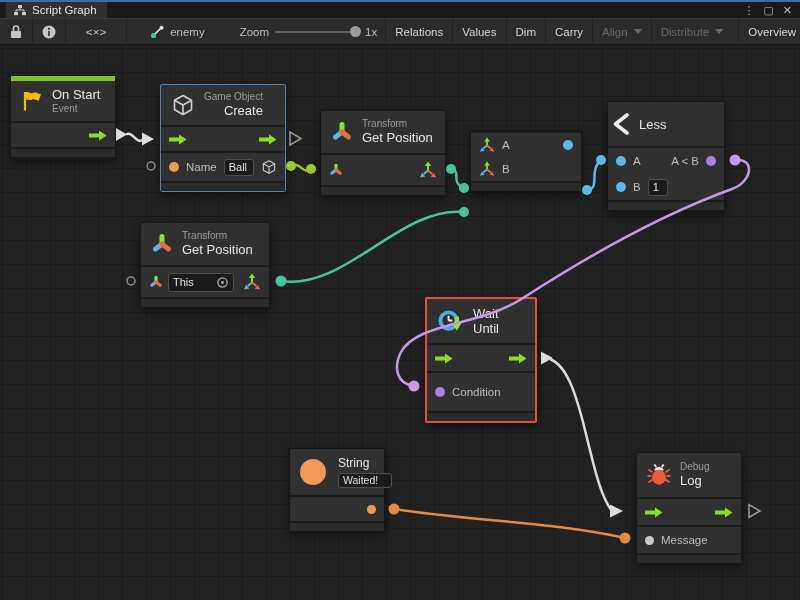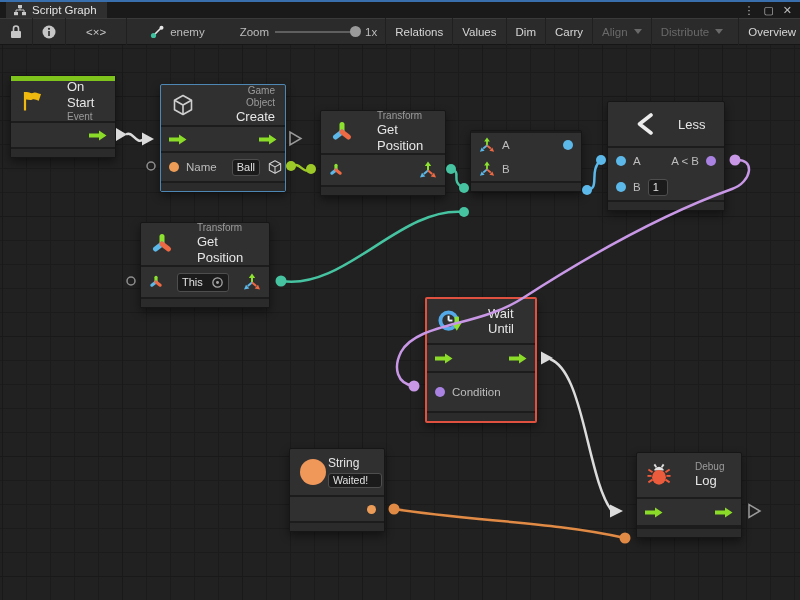--- a/index.html
+++ b/index.html
@@ -32,21 +32,21 @@
       linear-gradient(90deg,#191919 1px,transparent 1px),
       linear-gradient(#1b1b1b 1px,transparent 1px),
       linear-gradient(90deg,#1b1b1b 1px,transparent 1px);
     background-size:120px 120px,120px 120px,24px 24px,24px 24px;
     background-position:0 51px,2px 0,0 3px,2px 0;}
   
   .node{position:absolute;background:#303030;border:1px solid #161616;border-radius:2px;
         color:#e2e2e2;box-shadow:0 4px 10px rgba(0,0,0,.45);box-sizing:border-box;}
   .node.selected{border:1px solid #4e86b4;text-align:right;}
   .node.highlight{border:2px solid #e0523f;}
-  .hdr{display:flex;align-items:center;gap:24px;padding:0 10px;}
+  .hdr{display:flex;align-items:center;gap:9px;padding:0 10px;}
   .tcol{display:flex;flex-direction:column;justify-content:center;line-height:1.2;}
   .tsmall{font-size:10px;color:#9b9b9b;}
   .tbig{font-size:13px;color:#e6e6e6;}
   .sep{height:2px;background:#1c1c1c;}
   .row{display:flex;align-items:center;gap:7px;padding:0 8px;font-size:11.5px;color:#bdbdbd;}
   .ftr{height:8px;background:#2b2b2b;}
   .greenbar{height:5px;background:#7fc41d;}
   .pc{width:10px;height:10px;border-radius:50%;flex:none;}
   .pc.sm{width:9px;height:9px;}
   .pc.orange{background:#ED9C57;} .pc.blue{background:#5CB8E8;}
@@ -262,21 +262,21 @@
             <use href="#sym-flow-arrow"></use>
           </svg>
         <svg class="ic mla" width="18" height="11" viewBox="0 0 18 11">
             <use href="#sym-flow-arrow"></use>
           </svg>
       </div>
       <div class="sep"></div>
       <div class="row" style="height:28px;">
         <span class="pc orange"></span>
         <span>Name</span>
-        <span class="field" style="width:30px;margin-left:8px;">
+        <span class="field" style="width:30px;">
           <span>Ball</span>
         </span>
         <svg class="ic mla" width="16" height="16" viewBox="0 0 24 24">
             <use href="#sym-cube"></use>
           </svg>
       </div>
       <div class="sep"></div>
       <div class="ftr"></div>
     </div>
 
@@ -316,21 +316,21 @@
         <svg class="ic" width="16" height="16" viewBox="0 0 18 18">
             <use href="#sym-vector3"></use>
           </svg>
         <span>B</span>
       </div>
       <div class="sep"></div>
       <div class="ftr"></div>
     </div>
 
     <div class="node" style="left:607px;top:101px;width:118px;">
-      <div class="hdr" style="height:44px;padding-left:28px;">
+      <div class="hdr" style="height:44px;padding-left:4px;">
         <svg class="ic" width="18" height="22" viewBox="0 0 18 22">
             <use href="#sym-less"></use>
           </svg>
         <span class="tbig">Less</span>
       </div>
       <div class="sep"></div>
       <div class="row" style="height:26px;">
         <span class="pc blue"></span>
         <span>A</span>
         <span class="mla">A &lt; B</span>
@@ -351,21 +351,21 @@
       <div class="hdr" style="height:42px;">
         <svg class="ic" width="22" height="22" viewBox="0 0 22 22">
             <use href="#sym-transform"></use>
           </svg>
         <div class="tcol">
           <span class="tsmall">Transform</span>
           <span class="tbig">Get Position</span>
         </div>
       </div>
       <div class="sep"></div>
-      <div class="row" style="height:30px;gap:14px;">
+      <div class="row" style="height:30px;gap:5px;">
         <svg class="ic" width="14" height="14" viewBox="0 0 22 22">
             <use href="#sym-transform"></use>
           </svg>
         <span class="field" style="width:56px;height:17px;line-height:17px;">
           <span>This</span>
           <svg class="ic mla" width="13" height="13" viewBox="0 0 14 14">
               <use href="#sym-target"></use>
             </svg>
         </span>
         <svg class="ic mla" width="18" height="18" viewBox="0 0 18 18">
@@ -395,21 +395,21 @@
       <div class="sep"></div>
       <div class="row" style="height:38px;">
         <span class="pc purple"></span>
         <span>Condition</span>
       </div>
       <div class="sep"></div>
       <div class="ftr"></div>
     </div>
 
     <div class="node" style="left:289px;top:448px;width:96px;">
-      <div class="hdr" style="height:46px;gap:2px;">
+      <div class="hdr" style="height:46px;gap:12px;">
         <span class="bigdot"></span>
         <div class="tcol" style="gap:2px;">
           <span class="tbig" style="font-size:12px;">String</span>
           <span class="field" style="width:44px;height:13px;line-height:13px;font-size:10.5px;">
             <span>Waited!</span>
           </span>
         </div>
       </div>
       <div class="sep"></div>
       <div class="row" style="height:24px;">
@@ -432,20 +432,24 @@
       <div class="sep"></div>
       <div class="row" style="height:26px;">
         <svg class="ic" width="18" height="11" viewBox="0 0 18 11">
             <use href="#sym-flow-arrow"></use>
           </svg>
         <svg class="ic mla" width="18" height="11" viewBox="0 0 18 11">
             <use href="#sym-flow-arrow"></use>
           </svg>
       </div>
       <div class="sep"></div>
+      <div class="row" style="height:26px;">
+        <span class="pc sm gray"></span>
+        <span>Message</span>
+      </div>
       <div class="sep"></div>
       <div class="ftr"></div>
     </div>
 
   </div>
 
   <svg class="wires" viewBox="0 0 800 600">
 
     <polygon points="116,128 116,141 127,134.5" fill="#DCDCDC"></polygon>
     <path d="M126,134.5 C133,130 136,146 144,139" fill="none" stroke="#DCDCDC" stroke-width="2.5"></path>

